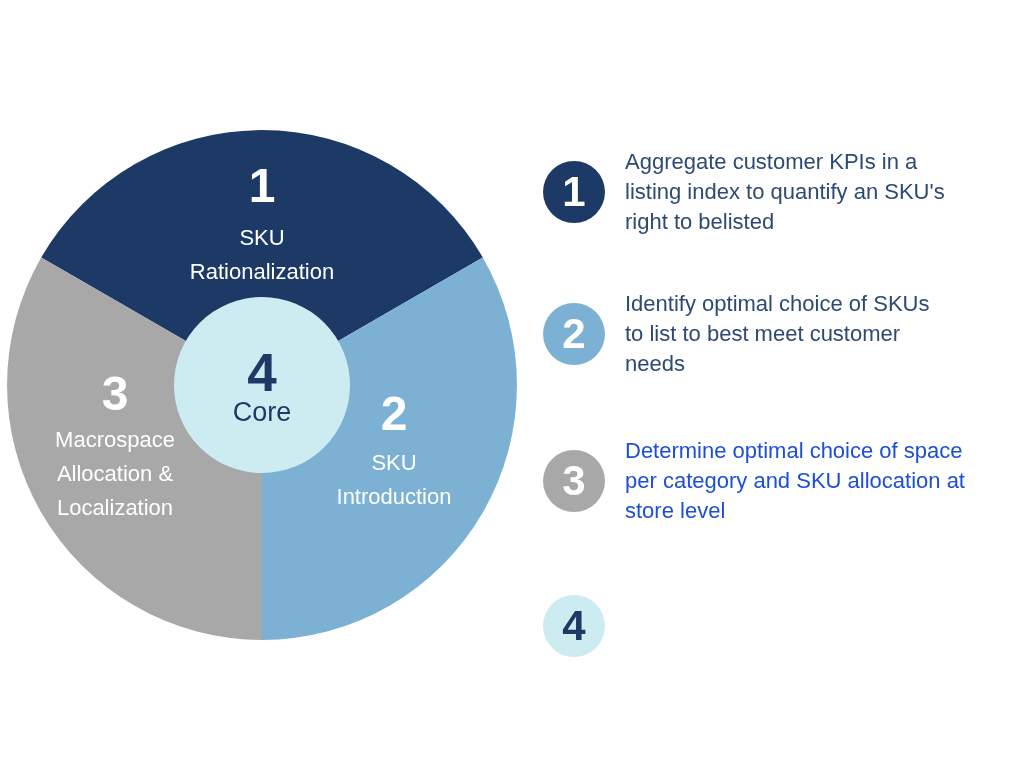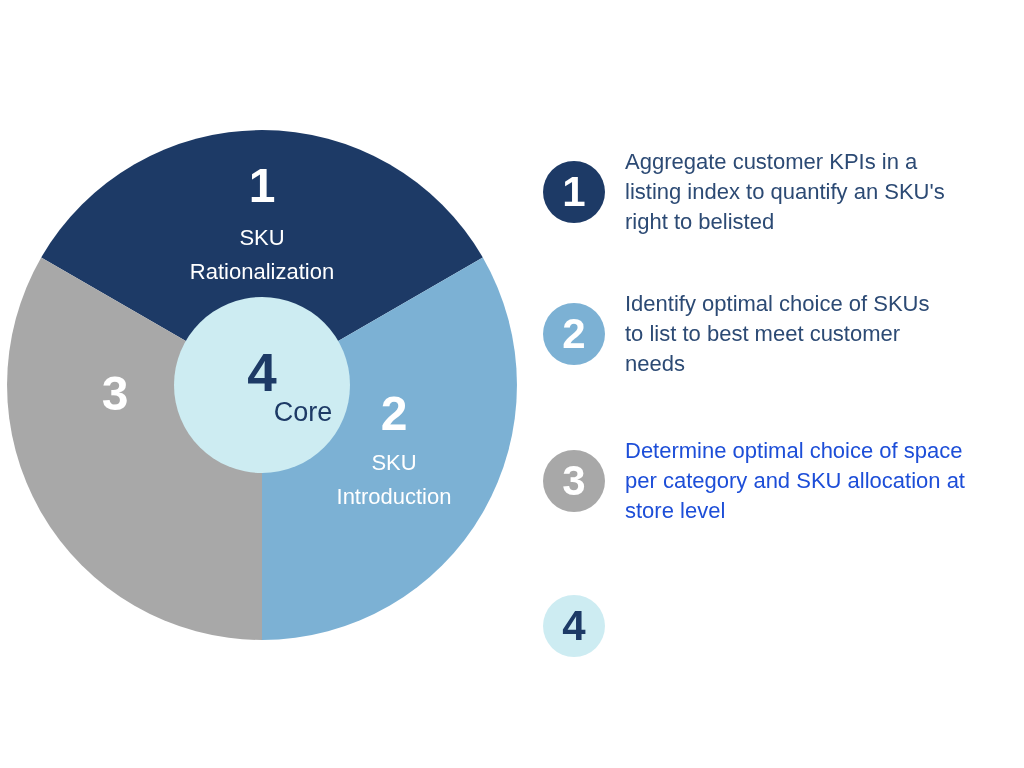--- a/index.html
+++ b/index.html
@@ -25,21 +25,21 @@
   .pie-label {
     position: absolute;
     transform: translate(-50%, -50%);
     text-align: center;
     white-space: pre-line;
     color: #ffffff;
   }
   .pie-num  { font-size: 48px; font-weight: 700; line-height: 1; }
   .pie-text { font-size: 22px; line-height: 34px; font-weight: 400; }
   .center-num  { font-size: 53px; font-weight: 700; line-height: 1; }
-  .center-text { font-size: 27px; line-height: 1; font-weight: 400; margin-left: 41px; }
+  .center-text { font-size: 27px; line-height: 1; font-weight: 400; }
 
   
   .list-item {
     position: absolute;
     left: 543px;
     transform: translateY(-50%);
     display: flex;
     align-items: center;
     column-gap: 20px;
   }
@@ -77,20 +77,23 @@
 
     <div class="pie-label pie-num" style="left:262px; top:66px;">1</div>
     <div class="pie-label pie-text" style="left:262px; top:135px;">SKU
 Rationalization</div>
 
     <div class="pie-label pie-num" style="left:394px; top:294px;">2</div>
     <div class="pie-label pie-text" style="left:394px; top:360px;">SKU
 Introduction</div>
 
     <div class="pie-label pie-num" style="left:115px; top:274px;">3</div>
+    <div class="pie-label pie-text" style="left:115px; top:354px;">Macrospace
+Allocation &amp;
+Localization</div>
 
     <div class="pie-label center-num" style="left: 262px; top: 252px; color: rgb(29, 58, 102);">4</div>
     <div class="pie-label center-text" style="left: 262px; top: 292px; color: rgb(29, 58, 102);">Core</div>
   </div>
 
   <div class="list-item" style="top:192px;">
     <div class="num-circle" style="background-color: rgb(29, 58, 102); color: rgb(255, 255, 255);">1</div>
     <div class="item-text" style="color: rgb(44, 74, 116);">Aggregate customer KPIs in a
 listing index to quantify an SKU's
 right to belisted</div>

